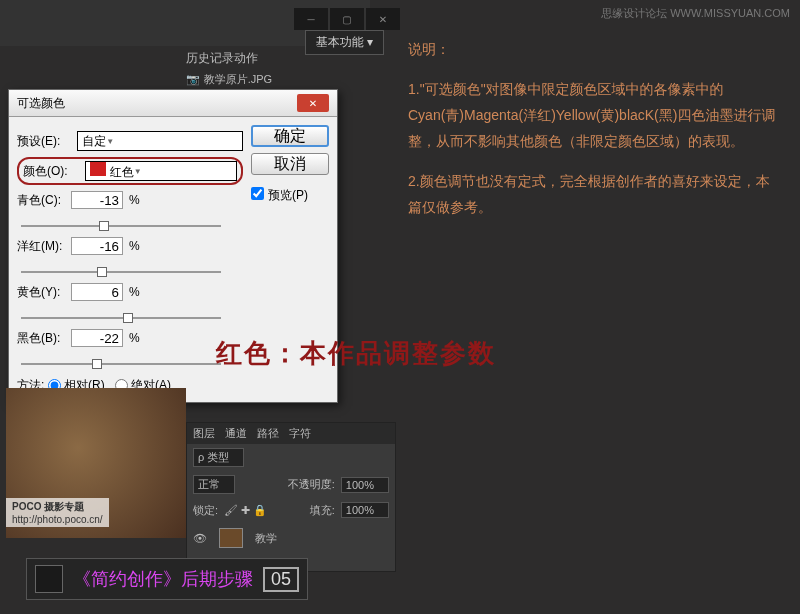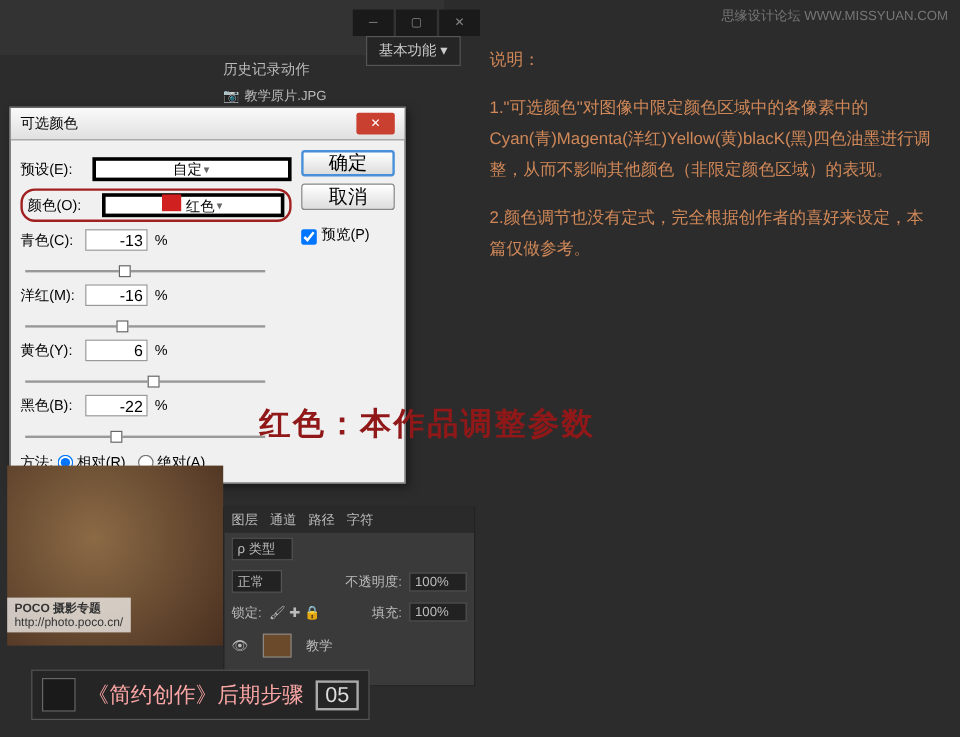--- a/index.html
+++ b/index.html
@@ -9,42 +9,42 @@
 .wctrl{width:34px;height:22px;background:#1a1a1a;color:#888;display:flex;align-items:center;justify-content:center;font-size:10px}
 .wtab{position:absolute;top:30px;right:416px;background:#252525;color:#ccc;padding:3px 10px;font-size:12px;border:1px solid #555}
 .panel-tabs{position:absolute;top:50px;left:186px;display:flex;color:#bbb;font-size:12px}
 .doc-tab{position:absolute;top:72px;left:186px;color:#bbb;font-size:11px;display:flex;align-items:center;gap:4px}
 .dialog{position:absolute;top:89px;left:8px;width:330px;background:#f0f0f0;border:1px solid #666;box-shadow:3px 3px 8px rgba(0,0,0,.5)}
 .dlg-title{background:linear-gradient(#fafafa,#e0e0e0);padding:4px 8px;font-size:12px;display:flex;align-items:center;border-bottom:1px solid #999}
 .dlg-x{margin-left:auto;width:32px;height:18px;background:#c94030;color:#fff;display:flex;align-items:center;justify-content:center;font-size:10px;border-radius:2px}
 .dlg-body{padding:8px;font-size:12px;display:flex;gap:8px;align-items:flex-start}
 .dlg-main{flex:1}
 .row{display:flex;align-items:center;margin:6px 0;gap:17px}
-.sel{flex:1;height:20px;border:3px solid #000000;background:#fff;padding:0 4px;font-size:12px;display:flex;align-items:center;justify-content:center}
+.sel{flex:1;height:20px;border:1px solid #000000;background:#fff;padding:0 4px;font-size:12px;display:flex;align-items:center;justify-content:flex-start}
 .sel::after{content:"▼";font-size:8px;color:#666}
 .circled{border:2px solid #a02020;border-radius:12px;padding:2px 4px;margin:4px 0}
 .swatch{width:16px;height:14px;background:#d02020;display:inline-block;margin-right:4px}
 .slider-row{display:flex;align-items:center;gap:6px;margin:6px 0 12px}
 .slbl{width:48px}
 .inp{width:52px;height:18px;border:1px solid #999;text-align:right;padding:0 3px;background:#fff}
 .pct{width:12px}
 .slider{width:200px;height:10px;position:relative;margin-left:4px}
 .strack{position:absolute;top:4px;left:0;right:0;height:2px;background:#999}
 .sthumb{position:absolute;top:0;width:10px;height:10px;background:#fff;border:1px solid #666}
 .method{font-size:12px;margin-top:8px}
 .method input{vertical-align:middle}
 .dlg-side{width:78px;display:flex;flex-direction:column;gap:6px}
 .btn{height:22px;border:1px solid #888;background:linear-gradient(#fff,#ddd);font-size:16px;display:flex;align-items:center;justify-content:center;border-radius:3px}
 .btn.hl{border:2px solid #4a90d9}
-.chk{font-size:12px;display:flex;align-items:flex-end;gap:4px;margin-top:6px}
+.chk{font-size:12px;display:flex;align-items:flex-start;gap:4px;margin-top:6px}
 .art{position:absolute;top:388px;left:6px;width:180px;height:150px;background:radial-gradient(circle at 40% 40%,#8b6a45,#4a3020)}
 .poco{position:absolute;top:498px;left:6px;background:rgba(255,255,255,.7);padding:2px 6px;font-size:10px;color:#333}
 .banner{position:absolute;bottom:14px;left:26px;height:42px;background:#252525;display:flex;align-items:center;border:1px solid #555;padding:0 8px;gap:10px}
 .banner-ico{width:28px;height:28px;background:#1a1a1a;border:1px solid #666}
-.banner-t{color:#fca5a5;font-size:18px}
+.banner-t{color:#d946ef;font-size:18px}
 .banner-n{border:2px solid #aaa;padding:0 6px;color:#ddd;font-size:18px}
 .expl{position:absolute;top:36px;left:408px;width:372px;color:#d08858;font-size:14px;line-height:26px}
 .expl p{margin-bottom:14px}
 .big-red{position:absolute;top:336px;left:216px;font-size:26px;color:#901818;font-weight:bold;letter-spacing:2px}
 .watermark{position:absolute;top:6px;right:10px;color:#777;font-size:11px}
 .layers{position:absolute;top:422px;left:186px;width:210px;height:150px;background:#3a3a3a;border:1px solid #222;color:#bbb;font-size:11px}
 .ly-tabs{display:flex;gap:10px;padding:3px 6px;background:#2a2a2a}
 .ly-row{display:flex;align-items:center;padding:4px 6px;gap:6px}
 .ly-sel{background:#222;border:1px solid #555;padding:1px 14px 1px 4px;font-size:11px}
 .ly-thumb{width:24px;height:20px;background:#6a4a2a;border:1px solid #888;margin:2px 6px}

